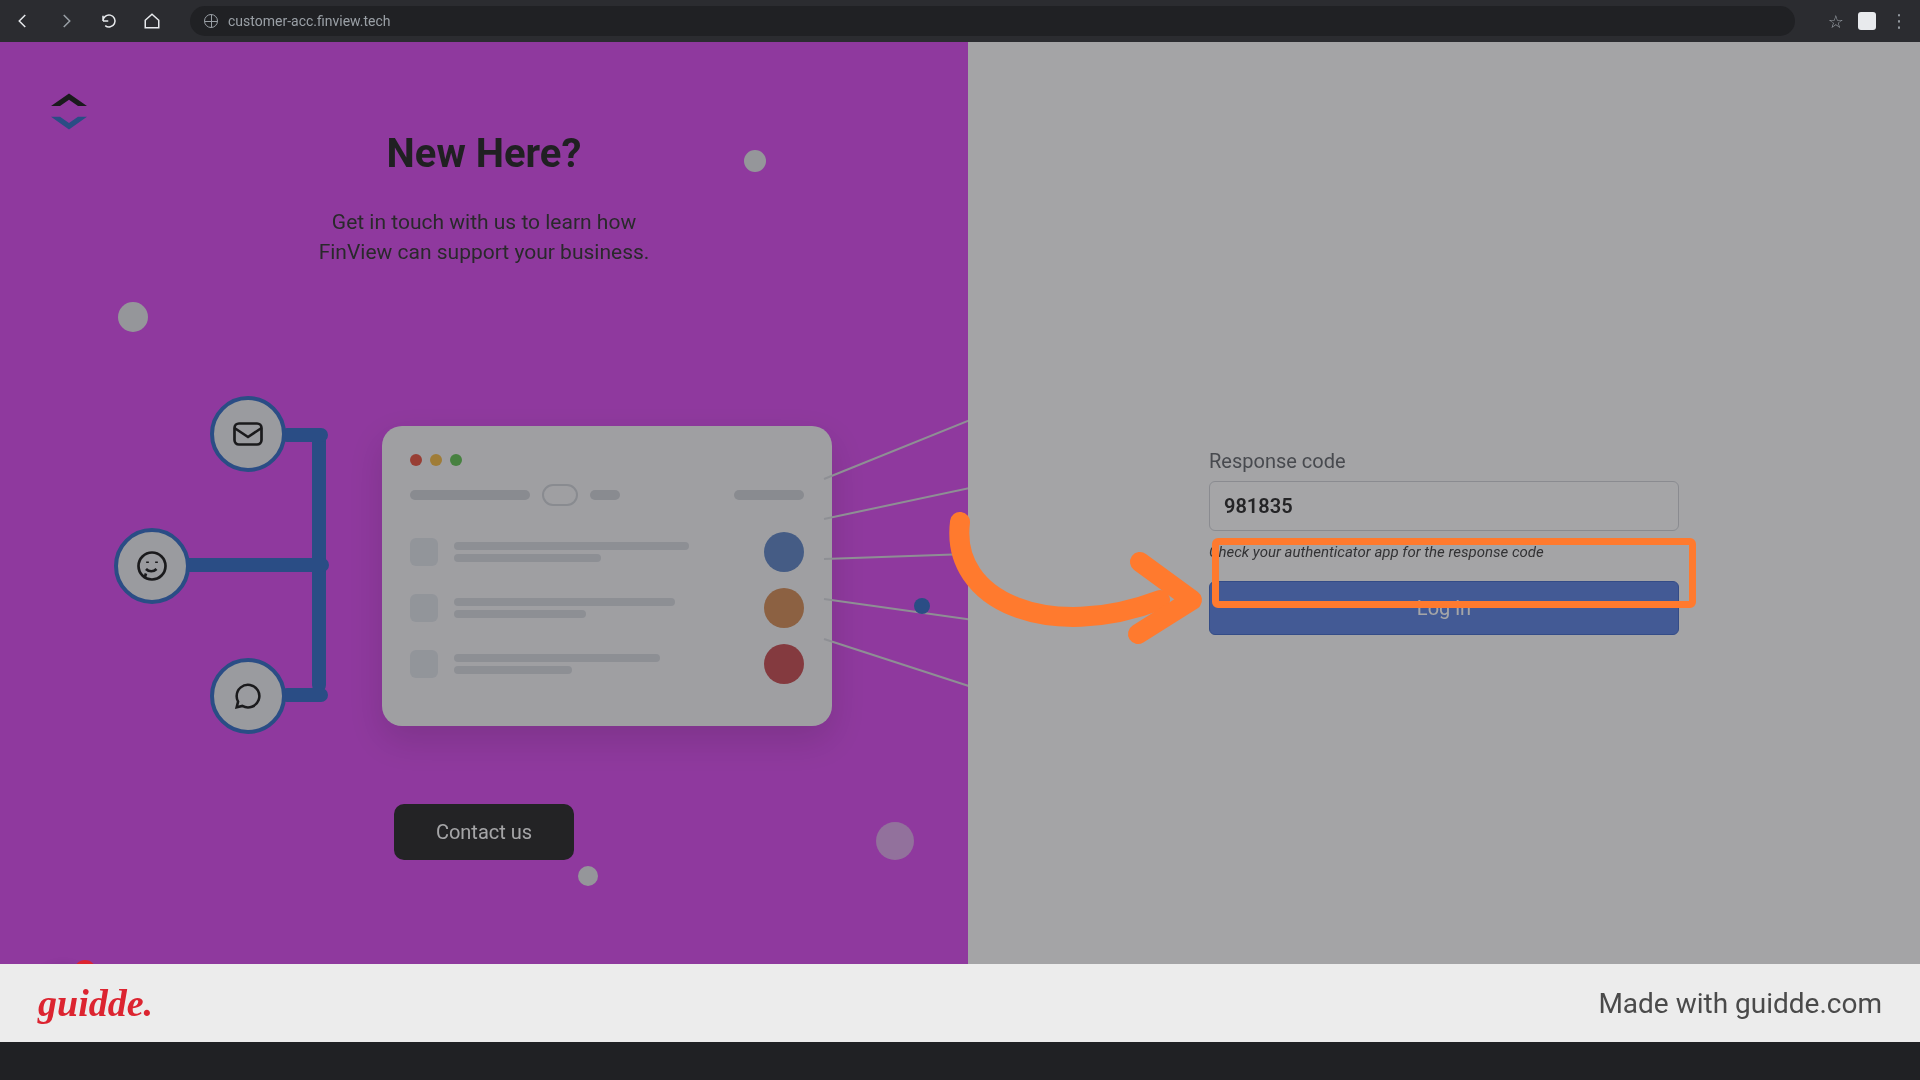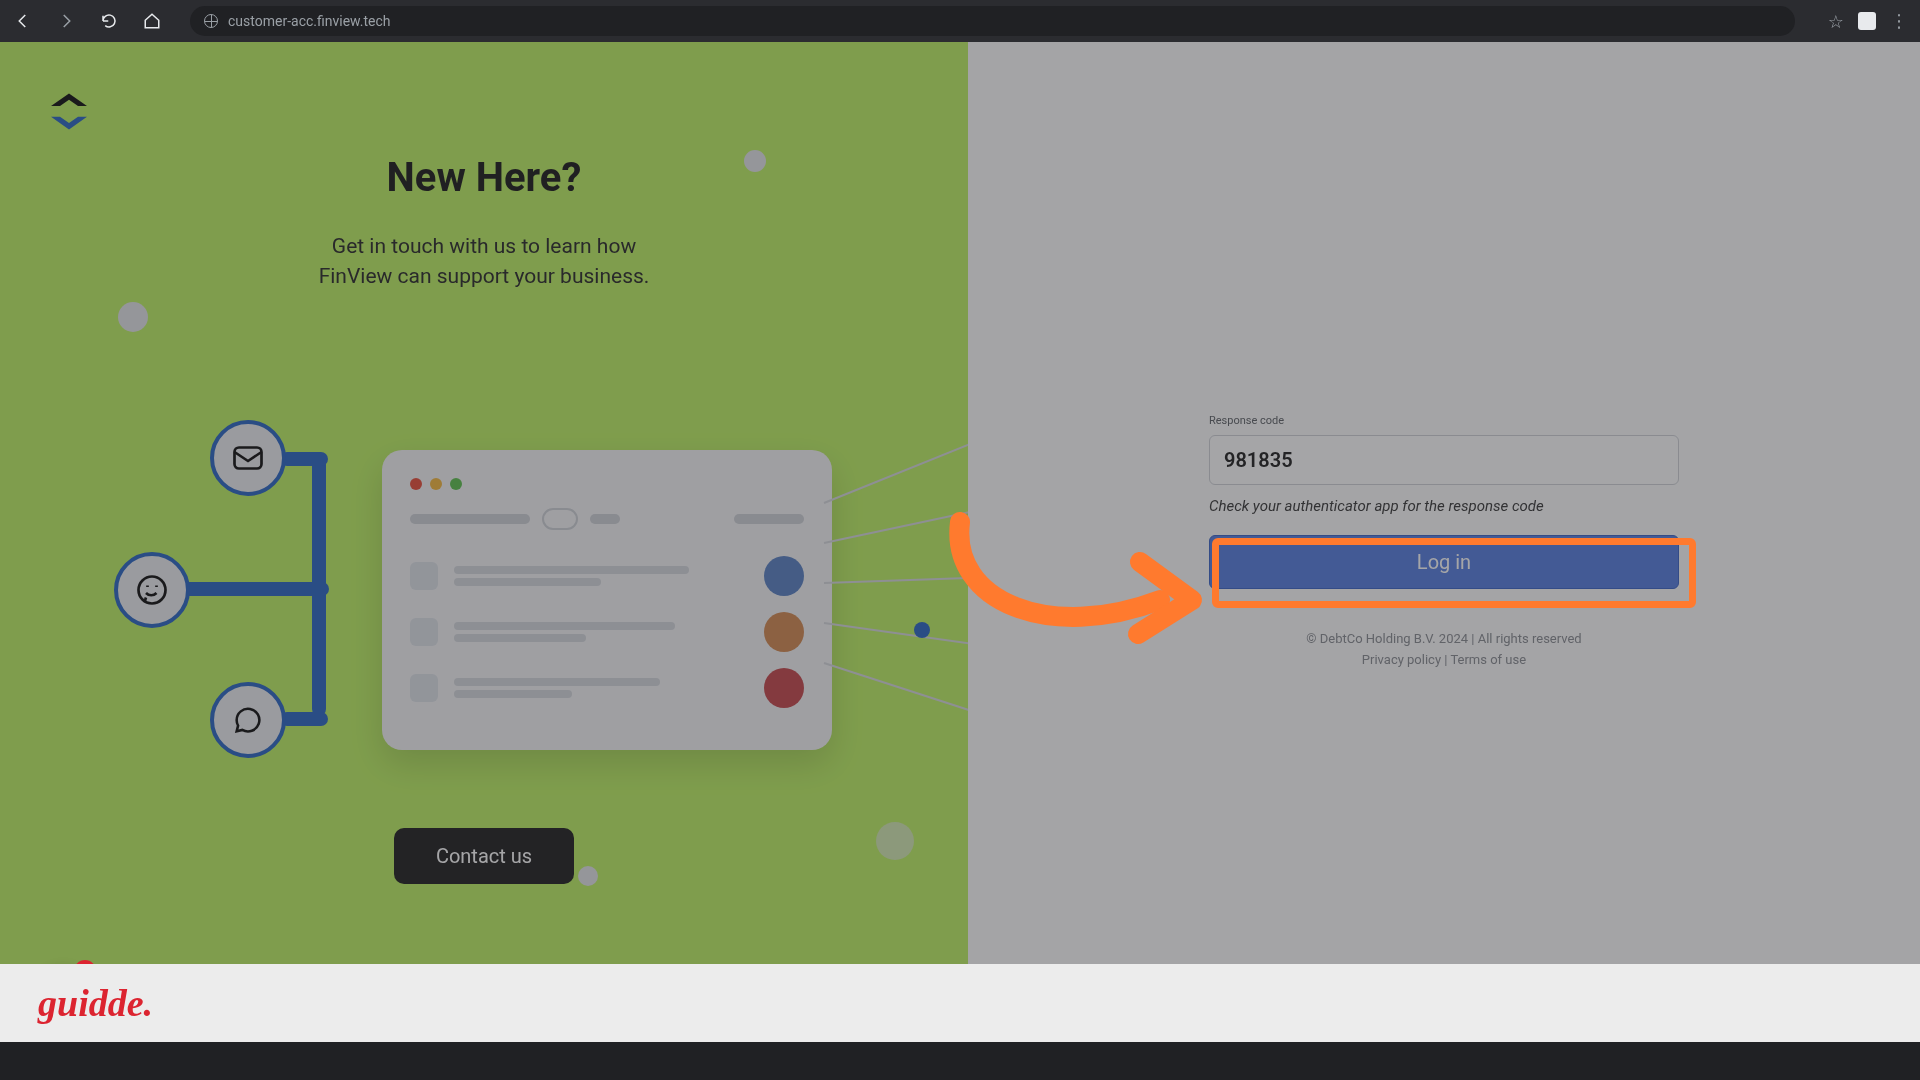--- a/index.html
+++ b/index.html
@@ -12,21 +12,21 @@
 .addr .globe { width:14px; height:14px; border:1.5px solid #9aa0a6; border-radius:50%; position:relative; }
 .addr .globe::before{content:"";position:absolute;left:50%;top:0;bottom:0;width:1px;background:#9aa0a6;}
 .addr .globe::after{content:"";position:absolute;top:50%;left:0;right:0;height:1px;background:#9aa0a6;}
 .chrome-right{display:flex;gap:14px;align-items:center;}
 .star{color:#9aa0a6;font-size:18px;}
 .puzzle{width:18px;height:18px;background:#e8eaed;border-radius:3px;position:relative;}
 .dots{color:#9aa0a6;font-size:18px;letter-spacing:0;line-height:1;}
 
 
 .page { position:relative; width:1920px; height:1000px; display:flex; }
-.left { width: 968px; background:#bef264; position:relative; padding: 56px 60px; }
+.left { width: 968px; background:#d946ef; position:relative; padding: 32px 60px; }
 .right { flex:1; background:#fdfdfd; position:relative; display:flex; flex-direction:column; align-items:center; justify-content:center;}
 .dim { position:absolute; inset:0; background:rgba(40,40,45,0.42); pointer-events:none; z-index:50;}
 
 
 .logo { width:54px; height:54px; position:absolute; top:46px; left:42px; }
 .heading { text-align:center; font-size:40px; font-weight:700; color:#1a1a1a; margin-top:56px; }
 .sub { text-align:center; font-size:21px; color:#2a2a2a; margin-top:30px; line-height:1.45; }
 .illus { position:relative; margin: 120px auto 0; width: 780px; height: 390px;}
 .node{width:76px;height:76px;border:4px solid #2b68c5;border-radius:50%;background:#eceef1;position:absolute;display:flex;align-items:center;justify-content:center;}
 .node.top{left:116px;top:8px;}
@@ -56,21 +56,21 @@
 
 .rays{position:absolute;left:730px;top:50px;width:200px;height:250px;}
 .ray{position:absolute;height:2px;background:#d7dade;left:0;width:200px;transform-origin:left center;}
 .bdot{width:16px;height:16px;border-radius:50%;background:#2b68c5;position:absolute;left:820px;top:210px;}
 
 .contact{display:block;margin:26px auto 0;background:#1f1f1f;color:#fff;border:none;border-radius:10px;padding:16px 42px;font-size:20px;cursor:pointer;}
 .bg-dot{position:absolute;border-radius:50%;background:#e3e5e9;}
 
 
 .form{width:470px;}
-.lbl{color:#5f6368;font-size:11px;margin-bottom:8px;}
+.lbl{color:#5f6368;font-size:20px;margin-bottom:8px;}
 .inp{width:100%;border:1px solid #d0d3d8;border-radius:6px;padding:12px 14px;font-size:20px;font-weight:600;color:#222;background:#fff;}
 .hint{font-style:italic;font-size:15px;color:#3a3a3a;margin-top:12px;}
 .login{width:100%;margin-top:20px;background:#567fe0;color:#fff;border:1px solid #3d66c9;border-radius:6px;padding:14px;font-size:20px;cursor:pointer;}
 .ftr{text-align:center;font-size:13px;color:#8a8d93;margin-top:40px;line-height:1.6;}
 .ftr a{color:#8a8d93;text-decoration:none;}
 
 
 .highlight-box{position:absolute;border:7px solid #ff7a2e; border-radius:6px; z-index:60; pointer-events:none;}
 .arrow{position:absolute;z-index:60;pointer-events:none;}
 
@@ -216,36 +216,33 @@
 
     <button class="contact">Contact us</button>
   </div>
 
   <div class="right">
     <div class="form">
       <div class="lbl">Response code</div>
       <input class="inp" value="981835" style="">
       <div class="hint">Check your authenticator app for the response code</div>
       <button class="login">Log in</button>
-      <div class="ftr">
-        <span>© DebtCo Holding B.V. 2024  |  All rights reserved</span><br>
-        <a href="#">Privacy policy</a><span> | </span><a href="#">Terms of use</a>
-      </div>
     </div>
   </div>
 
   <div class="dim"></div>
 
   <div class="highlight-box" style="left:1212px; top:496px; width:484px; height:70px;"></div>
   <svg class="arrow" style="left:930px; top:470px;" width="290" height="160" viewBox="0 0 290 160">
     <path d="M30 10 C 20 90, 120 130, 230 88" stroke="#ff7a2e" stroke-width="20" fill="none" stroke-linecap="round"></path>
     <path d="M210 50 L262 88 L208 122" stroke="#ff7a2e" stroke-width="20" fill="none" stroke-linecap="round" stroke-linejoin="round"></path>
   </svg>
 
   <div class="g-badge">
     <span class="g">g.</span>
     <span class="n">5</span>
   </div>
 
   <div class="footer">
     <span class="brand">guidde.</span>
+    <span class="made">Made with guidde.com</span>
   </div>
 </div>
 
 </body></html>

